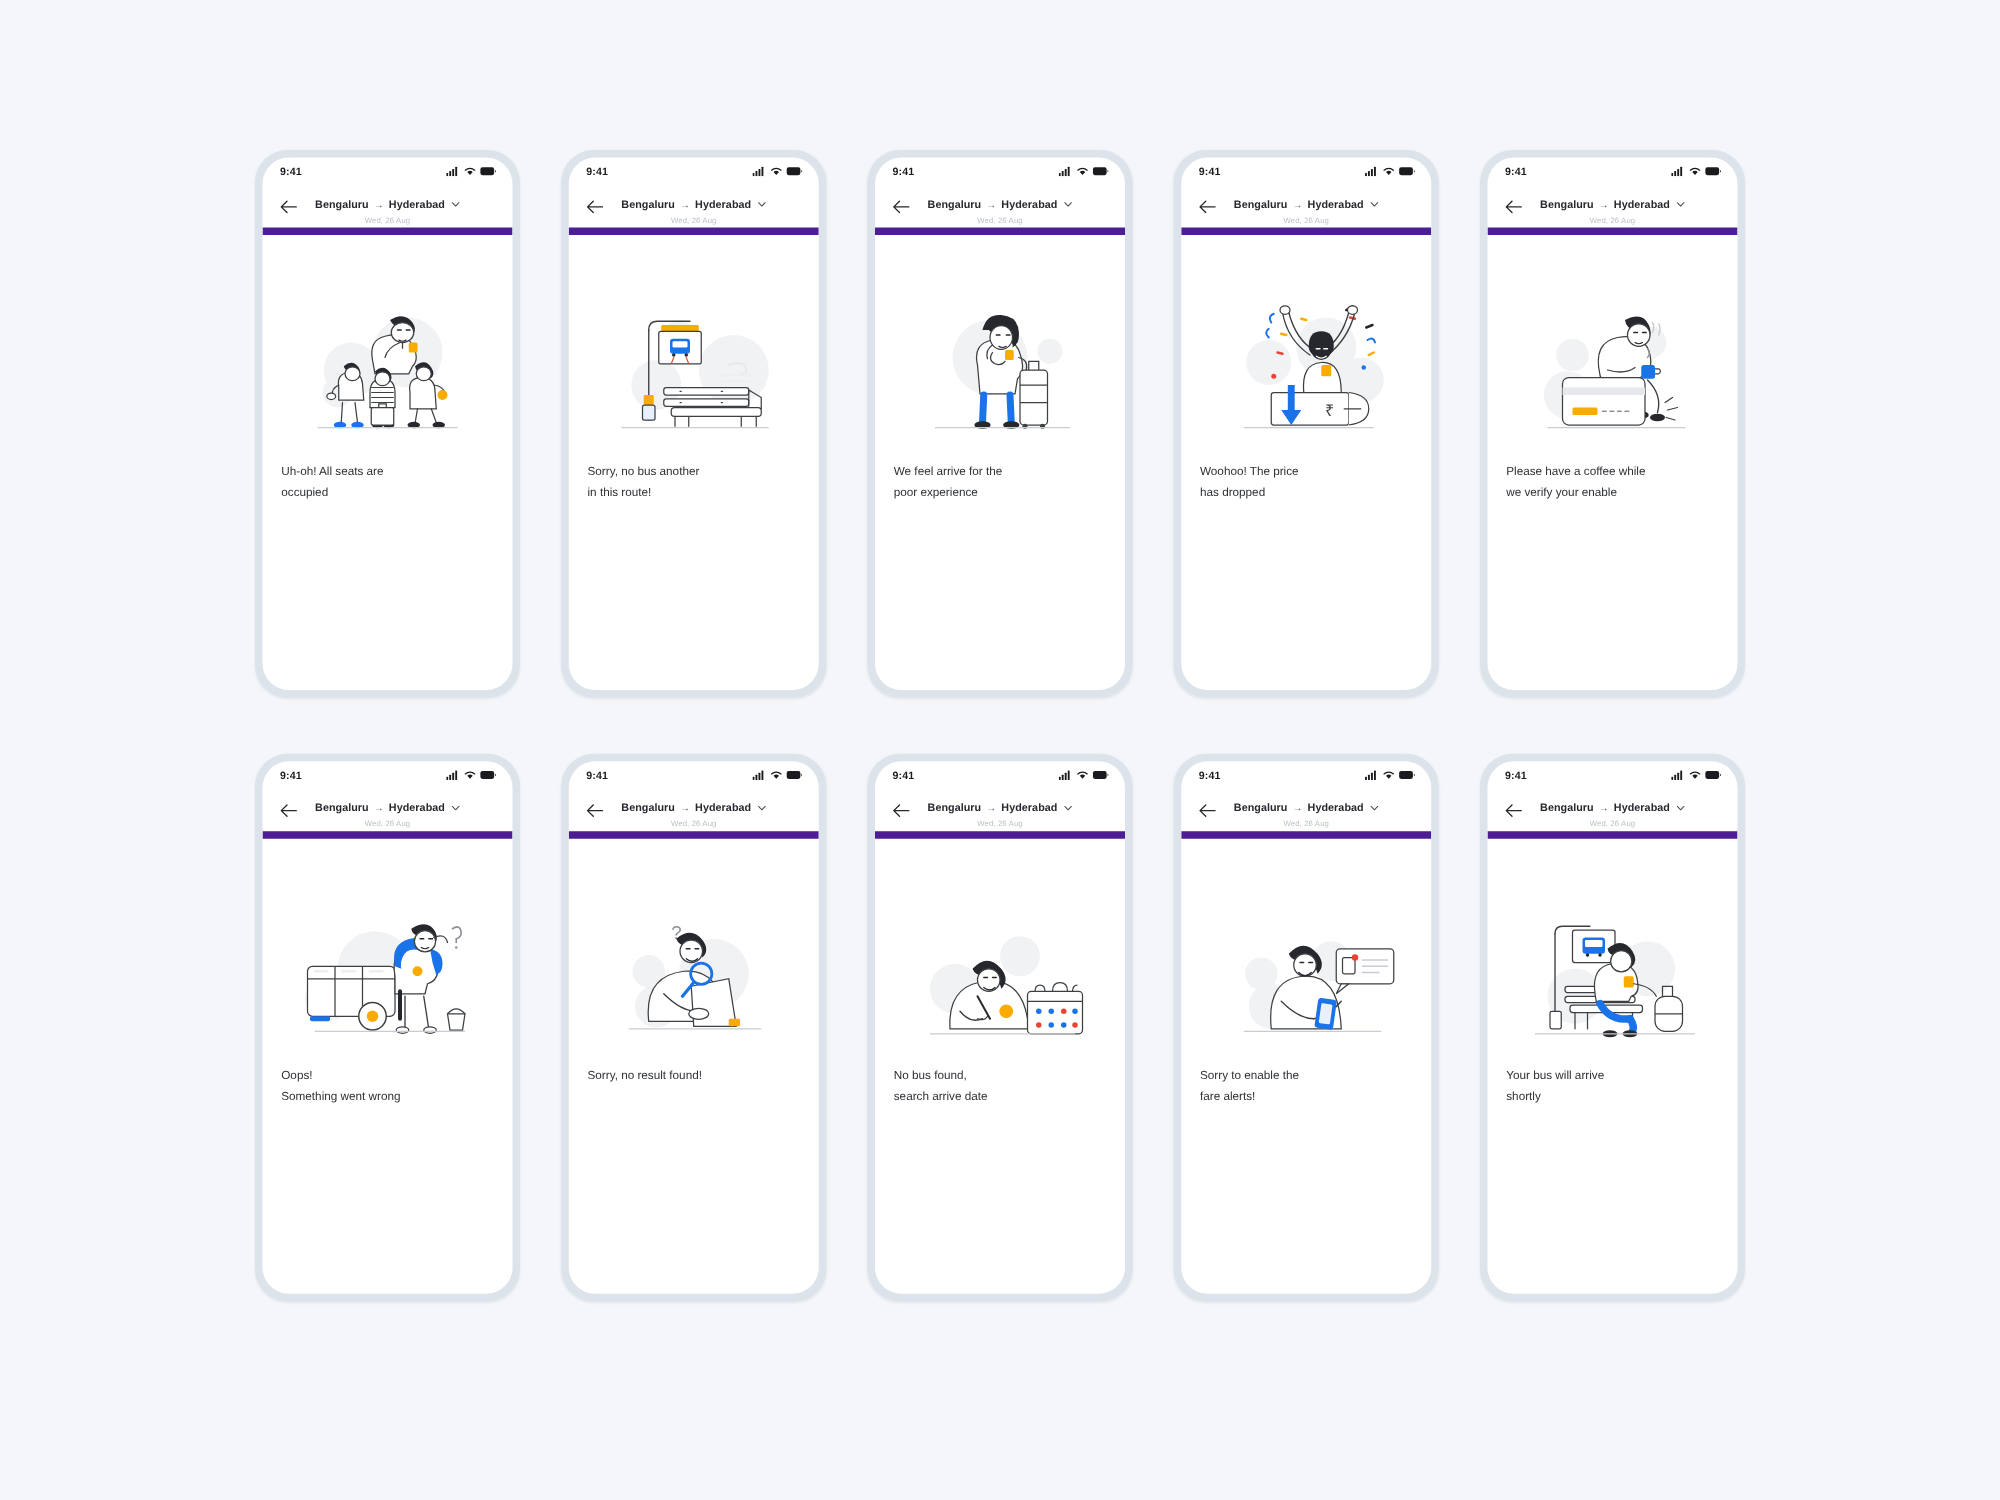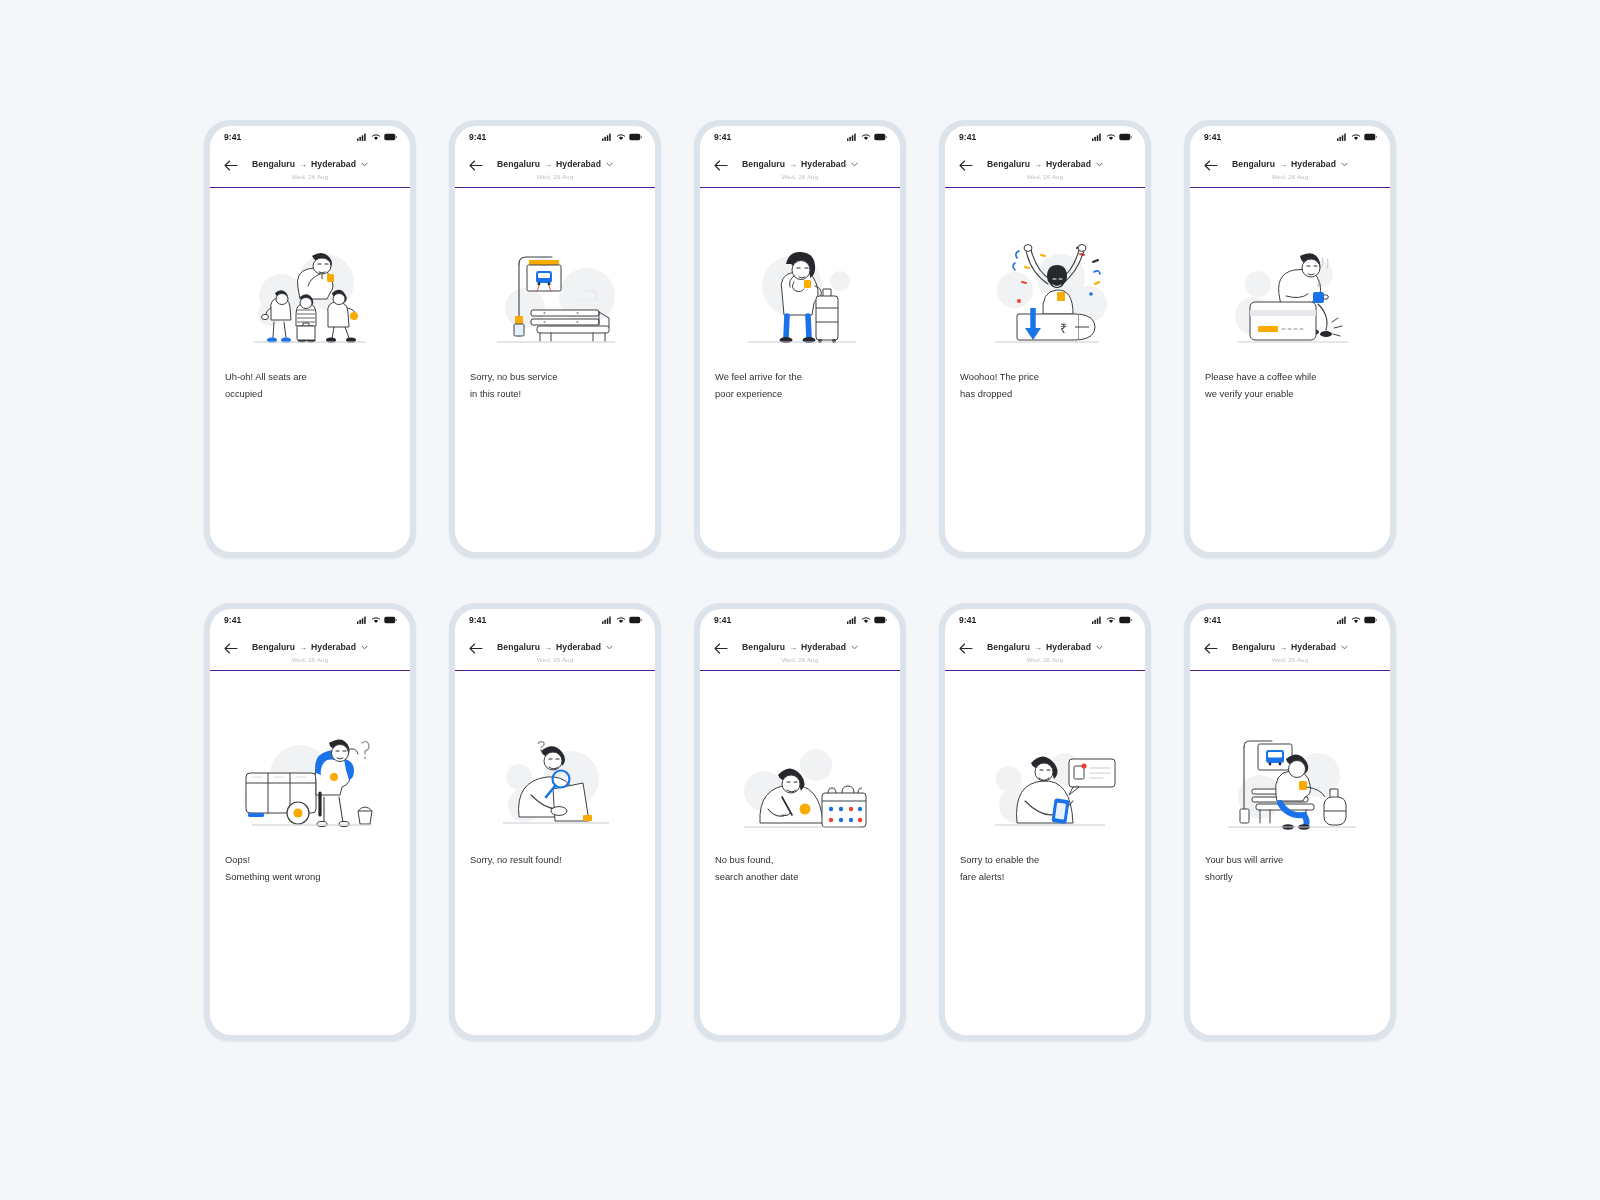--- a/index.html
+++ b/index.html
@@ -57,21 +57,21 @@
   .sysicons { display: flex; align-items: center; gap: 3px; }
   .sysicons svg { display: block; }
   
   .header {
     flex: 0 0 40px;
     height: 40px;
     position: relative;
     display: flex;
     align-items: flex-start;
     padding-top: 5px;
-    border-bottom: 1px solid #4c1d95;
+    border-bottom: 6px solid #4c1d95;
   }
   .backbtn {
     position: absolute;
     left: 13px; top: 9px;
     width: 16px; height: 16px;
     display: flex; align-items: center; justify-content: center;
     cursor: pointer;
   }
   .routewrap {
     width: 100%;
@@ -289,21 +289,21 @@
 
   <rect x="52" y="76" width="68" height="6" rx="2" fill="#fff" stroke="#3c4043" stroke-width="1"></rect>
   <rect x="52" y="85" width="68" height="6" rx="2" fill="#fff" stroke="#3c4043" stroke-width="1"></rect>
   <rect x="58" y="92" width="72" height="7" rx="2.5" fill="#fff" stroke="#3c4043" stroke-width="1"></rect>
   <path d="M61 99 v8 M72 99 v8 M114 99 v8 M126 99 v8" stroke="#3c4043" stroke-width="1" stroke-linecap="round"></path>
   <path d="M120 78 v13 M120 78 l10 6 v9" stroke="#3c4043" stroke-width="1" fill="none" stroke-linecap="round"></path>
   <path d="M65 79 h1 M98 79 h1 M65 88 h1 M98 88 h1" stroke="#3c4043" stroke-width="1" stroke-linecap="round"></path>
   <path d="M18 108 h118" stroke="#c9ccd1" stroke-width="1"></path>
 </svg>
             </div>
-        <div class="caption">Sorry, no bus service
+        <div class="caption">Sorry, no bus another
 in this route!</div>
       </div>
 
     </div>
   </div>
 
   <div class="phone">
     <div class="screen">
 
       <div class="statusbar">
@@ -786,21 +786,21 @@
   <circle cx="127" cy="92" r="2.2" fill="#ea4335"></circle>
   <circle cx="136" cy="92" r="2.2" fill="#1a73e8"></circle>
   <circle cx="107" cy="103" r="2.2" fill="#ea4335"></circle>
   <circle cx="117" cy="103" r="2.2" fill="#1a73e8"></circle>
   <circle cx="127" cy="103" r="2.2" fill="#1a73e8"></circle>
   <circle cx="136" cy="103" r="2.2" fill="#ea4335"></circle>
   <path x1="0" d="M20 110 h116" stroke="#c9ccd1" stroke-width="1"></path>
 </svg>
             </div>
         <div class="caption">No bus found,
-search another date</div>
+search arrive date</div>
       </div>
 
     </div>
   </div>
 
   <div class="phone">
     <div class="screen">
 
       <div class="statusbar">
         <div class="clock">9:41</div>

